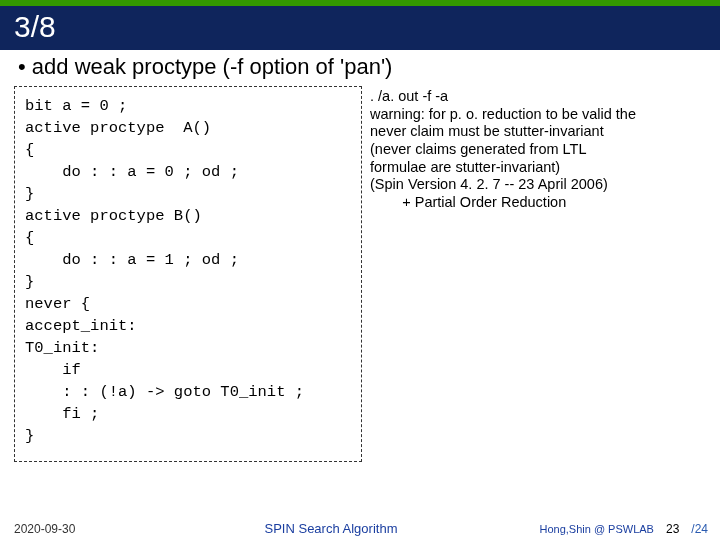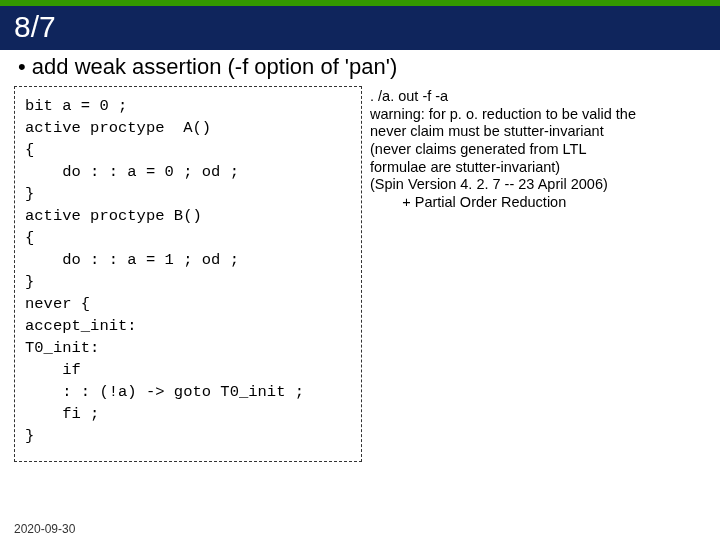--- a/index.html
+++ b/index.html
@@ -20,24 +20,24 @@
   .footer .lab { color:#1a3ea0; font-size:11px; }
   .footer .pg { color:#000; }
   .footer .pgx { color:#2a5bb0; }
 </style>
 </head>
 <body>
 
 <div class="topbar"></div>
 
 <div class="title-band">
-  <div class="page-ind">8/7</div>
+  <div class="page-ind">3/8</div>
 </div>
 
-<div class="bullet-row">• add weak assertion (-f option of 'pan')</div>
+<div class="bullet-row">• add weak proctype (-f option of 'pan')</div>
 
 <div class="content">
   <div class="code-box">bit a = 0 ;
 active proctype  A()
 {
     do : : a = 0 ; od ;
 }
 active proctype B()
 {
     do : : a = 1 ; od ;
@@ -55,13 +55,19 @@
 never claim must be stutter-invariant
 (never claims generated from LTL
 formulae are stutter-invariant)
 (Spin Version 4. 2. 7 -- 23 April 2006)
         + Partial Order Reduction</div>
   </div>
 </div>
 
 <div class="footer">
   <div class="date">2020-09-30</div>
+  <div class="mid">SPIN Search Algorithm</div>
+  <div class="right">
+    <span class="lab">Hong,Shin @ PSWLAB</span>
+    <span class="pg">23</span>
+    <span class="pgx">/24</span>
+  </div>
 </div>
 
 </body></html>

